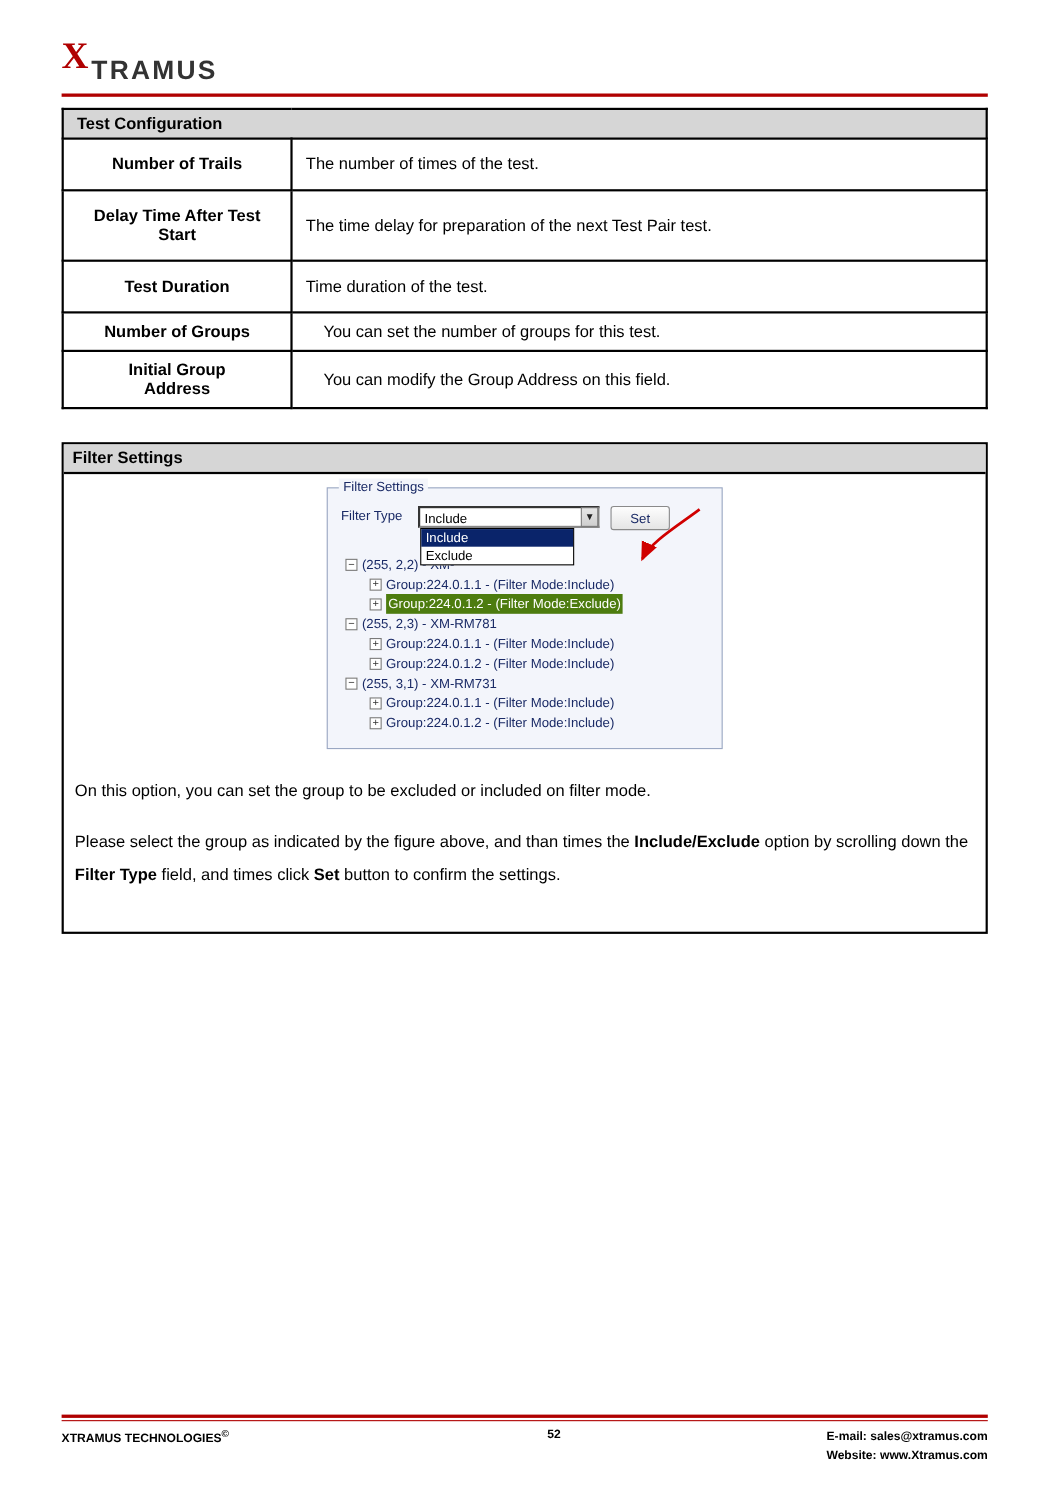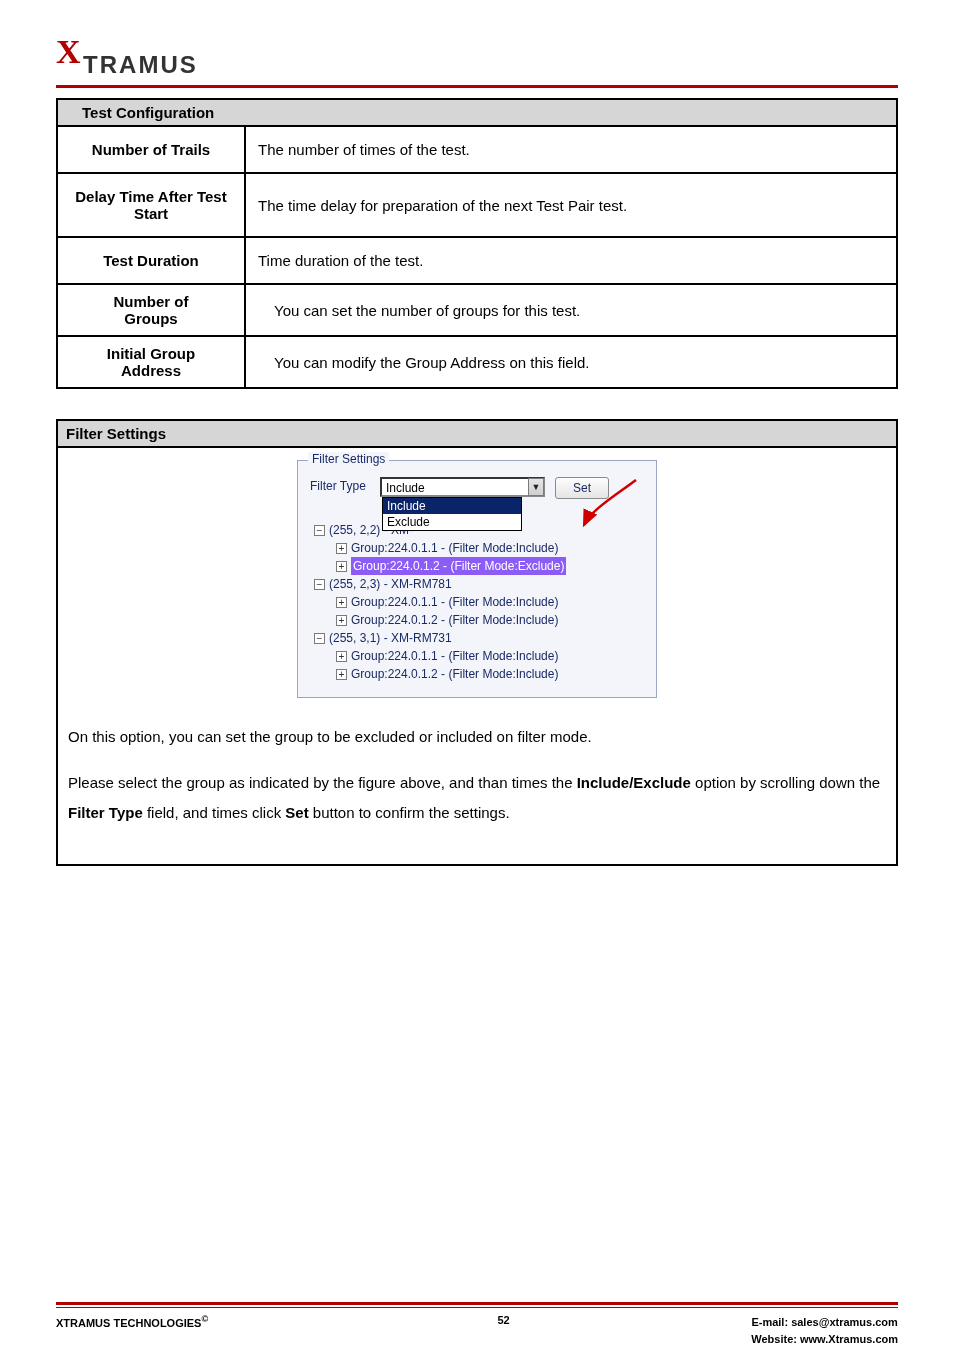--- a/index.html
+++ b/index.html
@@ -5,23 +5,23 @@
   * { box-sizing: border-box; margin: 0; padding: 0; }
   html, body { width: 954px; background: #fff; font-family: Arial, Helvetica, sans-serif; color: #000; }
   .page { width: 954px; min-height: 1351px; padding: 24px 56px 20px 56px; position: relative; }
   .logo-row { display: flex; align-items: center; margin-bottom: 6px; }
   .logo-x { font-family: "Times New Roman", serif; font-weight: 700; font-size: 34px; color: #b00000; letter-spacing: 0.5px; }
   .logo-rest { font-family: Arial, sans-serif; font-weight: 700; font-size: 24px; color: #333; letter-spacing: 2px; margin-left: 2px; margin-top: 27px; }
   .red-hr { height: 3px; background: #b00000; margin-bottom: 10px; }
   .thin-hr { height: 1px; background: #b00000; margin-top: 2px; }
 
   table.cfg { width: 100%; border-collapse: collapse; margin-top: 6px; }
-  table.cfg th.header { background: #d6d6d6; text-align: left; padding: 4px 24px; font-size: 15px; border: 2px solid #000; color: #000; }
+  table.cfg th.header { background: #d6d6d6; text-align: left; padding: 4px 12px; font-size: 15px; border: 2px solid #000; color: #000; }
   table.cfg td { border: 2px solid #000; padding: 14px 12px; font-size: 15px; vertical-align: middle; }
-  table.cfg td.label { width: 188px; text-align: center; font-weight: 700; }
+  table.cfg td.label { width: 208px; text-align: center; font-weight: 700; }
   table.cfg tr.short td { padding: 8px 28px; }
 
   .filter-box { margin-top: 30px; border: 2px solid #000; }
   .filter-header { background: #d6d6d6; padding: 4px 8px; font-weight: 700; font-size: 15px; border-bottom: 2px solid #000; }
   .filter-body { padding: 12px 10px 20px 10px; font-size: 15px; }
 
   .filter-panel-wrap { display: flex; justify-content: center; margin-bottom: 24px; }
   .filter-panel { border: 1px solid #9aa7c2; background: #f3f5fb; width: 360px; padding: 10px 12px 14px 12px; position: relative; }
   .fieldset-label { position: absolute; top: -9px; left: 10px; background: #f3f5fb; padding: 0 4px; font-size: 12px; color: #1a2a66; }
 
@@ -33,27 +33,27 @@
   .combo-list { position: absolute; left: 2px; top: 20px; width: 140px; border: 1px solid #000; background: #fff; font-size: 12px; z-index: 5; }
   .combo-list .opt { padding: 1px 4px; }
   .combo-list .opt.sel { background: #0a246a; color: #fff; }
   .set-btn { width: 54px; height: 22px; background: linear-gradient(#fdfdfd,#e5e5e5); border: 1px solid #8a8a8a; border-radius: 3px; font-size: 12px; color: #1a2a66; text-align: center; line-height: 20px; }
 
   .tree { font-size: 12px; color: #1a2a66; margin-top: 22px; line-height: 18px; font-family: Tahoma, Arial, sans-serif; }
   .tree .node { white-space: nowrap; }
   .tree .lv0 { padding-left: 4px; }
   .tree .lv1 { padding-left: 26px; }
   .toggle { display: inline-block; width: 11px; height: 11px; border: 1px solid #7a7a7a; background: #fff; text-align: center; line-height: 9px; font-size: 10px; color: #333; margin-right: 4px; vertical-align: middle; }
-  .node-sel { background: #8b5cf6; color: #fff; padding: 2px 2px; }
+  .node-sel { background: #4d7c0f; color: #fff; padding: 2px 2px; }
 
   .arrow-svg { position: absolute; top: 14px; right: 10px; width: 70px; height: 60px; pointer-events: none; }
 
   .para { margin: 10px 0 16px 0; line-height: 2.0; }
 
-  .footer { position: absolute; left: 56px; right: 56px; bottom: 4px; }
+  .footer { position: absolute; left: 56px; right: 56px; bottom: 20px; }
   .footer .red-hr { margin-bottom: 2px; }
   .footer-row { display: flex; justify-content: space-between; align-items: flex-start; font-size: 11px; font-weight: 700; margin-top: 6px; }
   .footer-right { text-align: center; line-height: 1.5; }
   .pg { text-align: right; flex: 0 0 auto; width: 60px; }
 </style>
 </head>
 <body>
 
 <div class="page">
 

